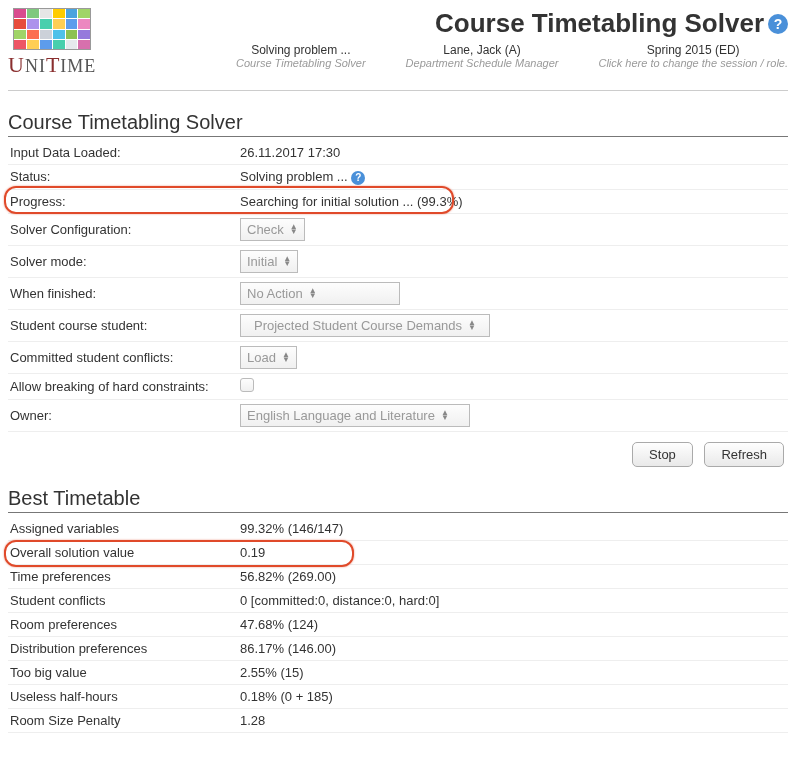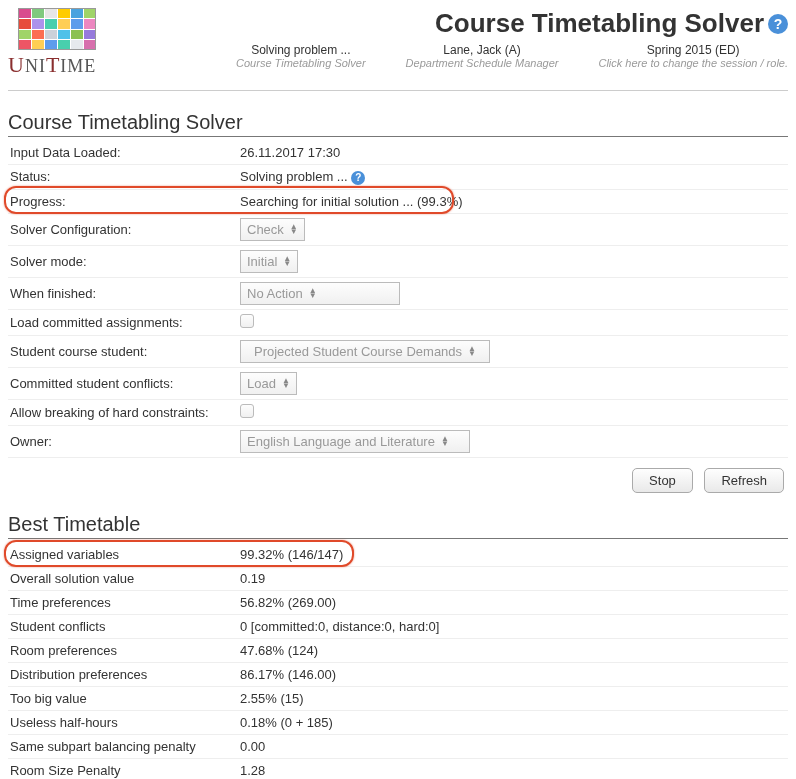--- a/index.html
+++ b/index.html
@@ -13,21 +13,21 @@
     width: 796px;
   }
   .header {
     display: flex;
     justify-content: space-between;
     align-items: flex-start;
   }
   .logo-block {
     display: flex;
     flex-direction: column;
-    align-items: flex-end;
+    align-items: center;
   }
   .logo-swatch {
     width: 78px;
     height: 42px;
     display: grid;
     grid-template-columns: repeat(6, 1fr);
     grid-template-rows: repeat(4, 1fr);
     gap: 1px;
     border: 1px solid #999;
     margin-bottom: 2px;
@@ -224,24 +224,20 @@
     <tr>
       <td class="label">When finished:</td>
       <td>
         <span class="select" style="min-width:160px;">
           <span>No Action</span>
           <span class="arrows">▲<br>▼</span>
         </span>
       </td>
     </tr>
     <tr>
-      <td class="label">Load committed assignments:</td>
-      <td><span class="checkbox-eq"></span></td>
-    </tr>
-    <tr>
       <td class="label">Student course student:</td>
       <td>
         <span class="select" style="min-width:250px;justify-content:center;">
           <span>Projected Student Course Demands</span>
           <span class="arrows">▲<br>▼</span>
         </span>
       </td>
     </tr>
     <tr>
       <td class="label">Committed student conflicts:</td>
@@ -303,24 +299,20 @@
     </tr>
     <tr>
       <td class="label">Too big value</td>
       <td>2.55% (15)</td>
     </tr>
     <tr>
       <td class="label">Useless half-hours</td>
       <td>0.18% (0 + 185)</td>
     </tr>
     <tr>
-      <td class="label">Same subpart balancing penalty</td>
-      <td>0.00</td>
-    </tr>
-    <tr>
       <td class="label">Room Size Penalty</td>
       <td>1.28</td>
     </tr>
 
   </tbody>
     </table>
 
   <div class="highlight-row" id="hl1" style="left: -4px; top: 178px; width: 450px; height: 28px;"></div>
   <div class="highlight-row" id="hl2" style="left: -4px; top: 531.5px; width: 350px; height: 27.5px;"></div>
 

